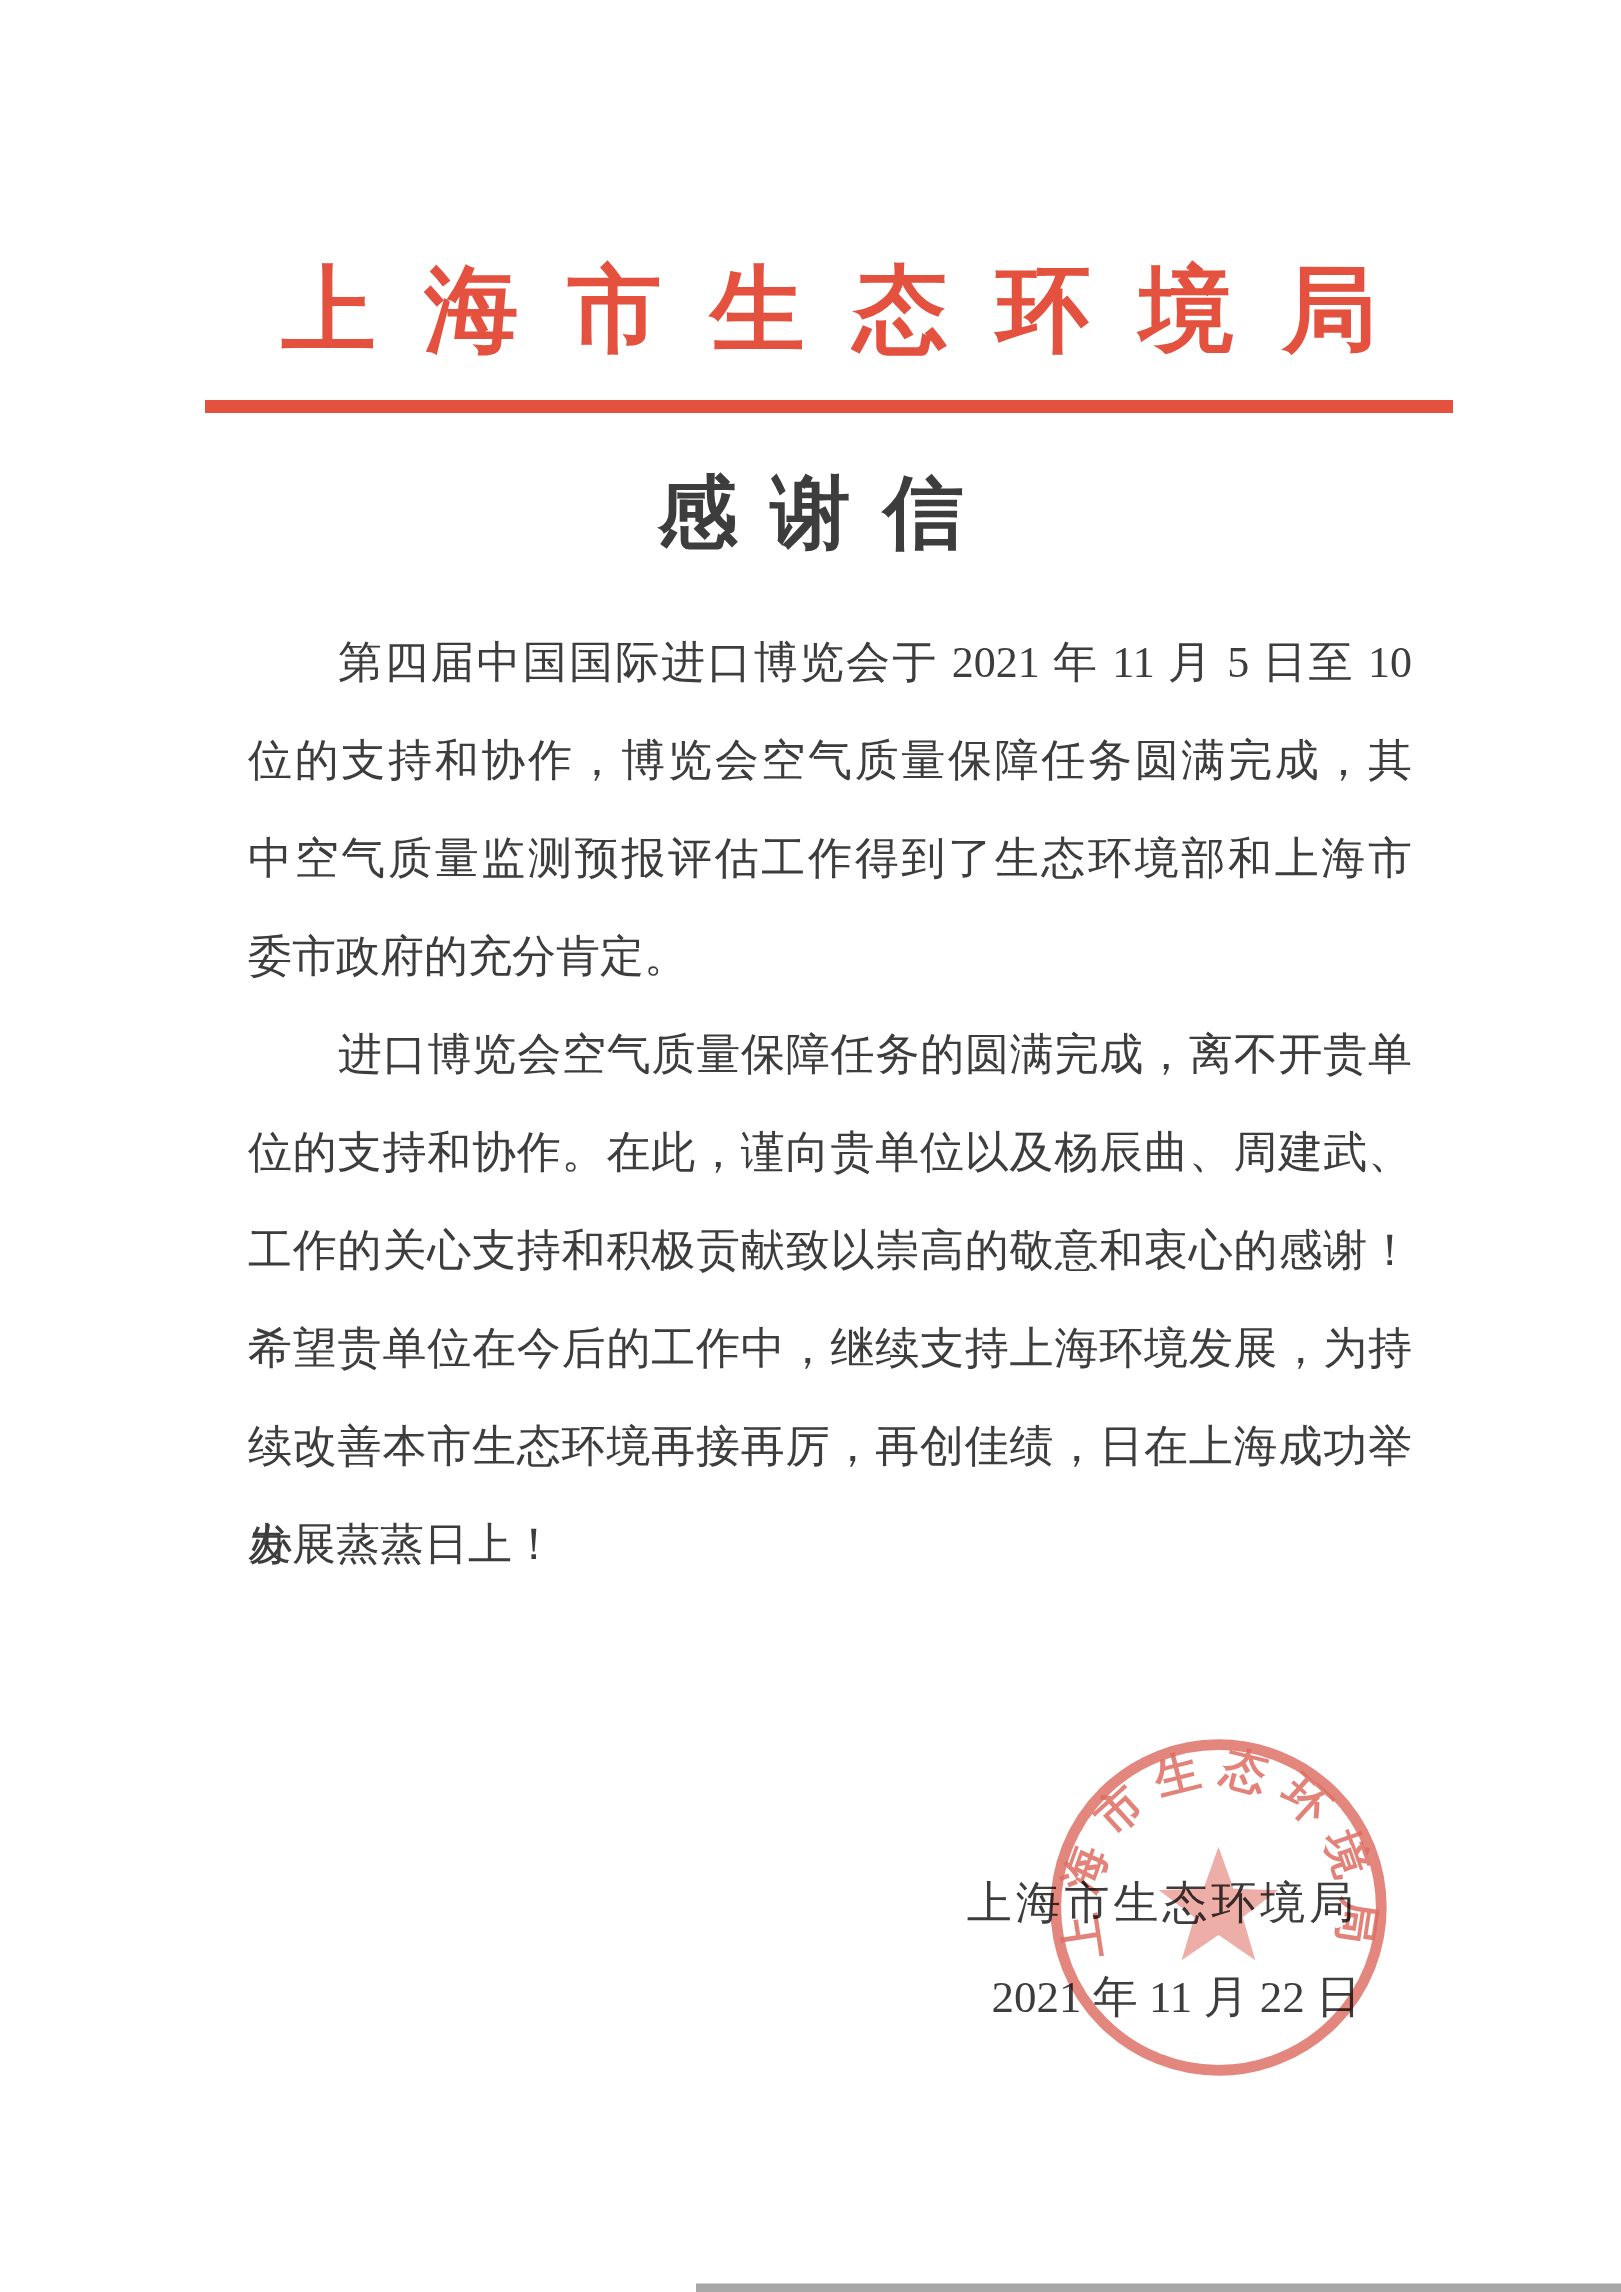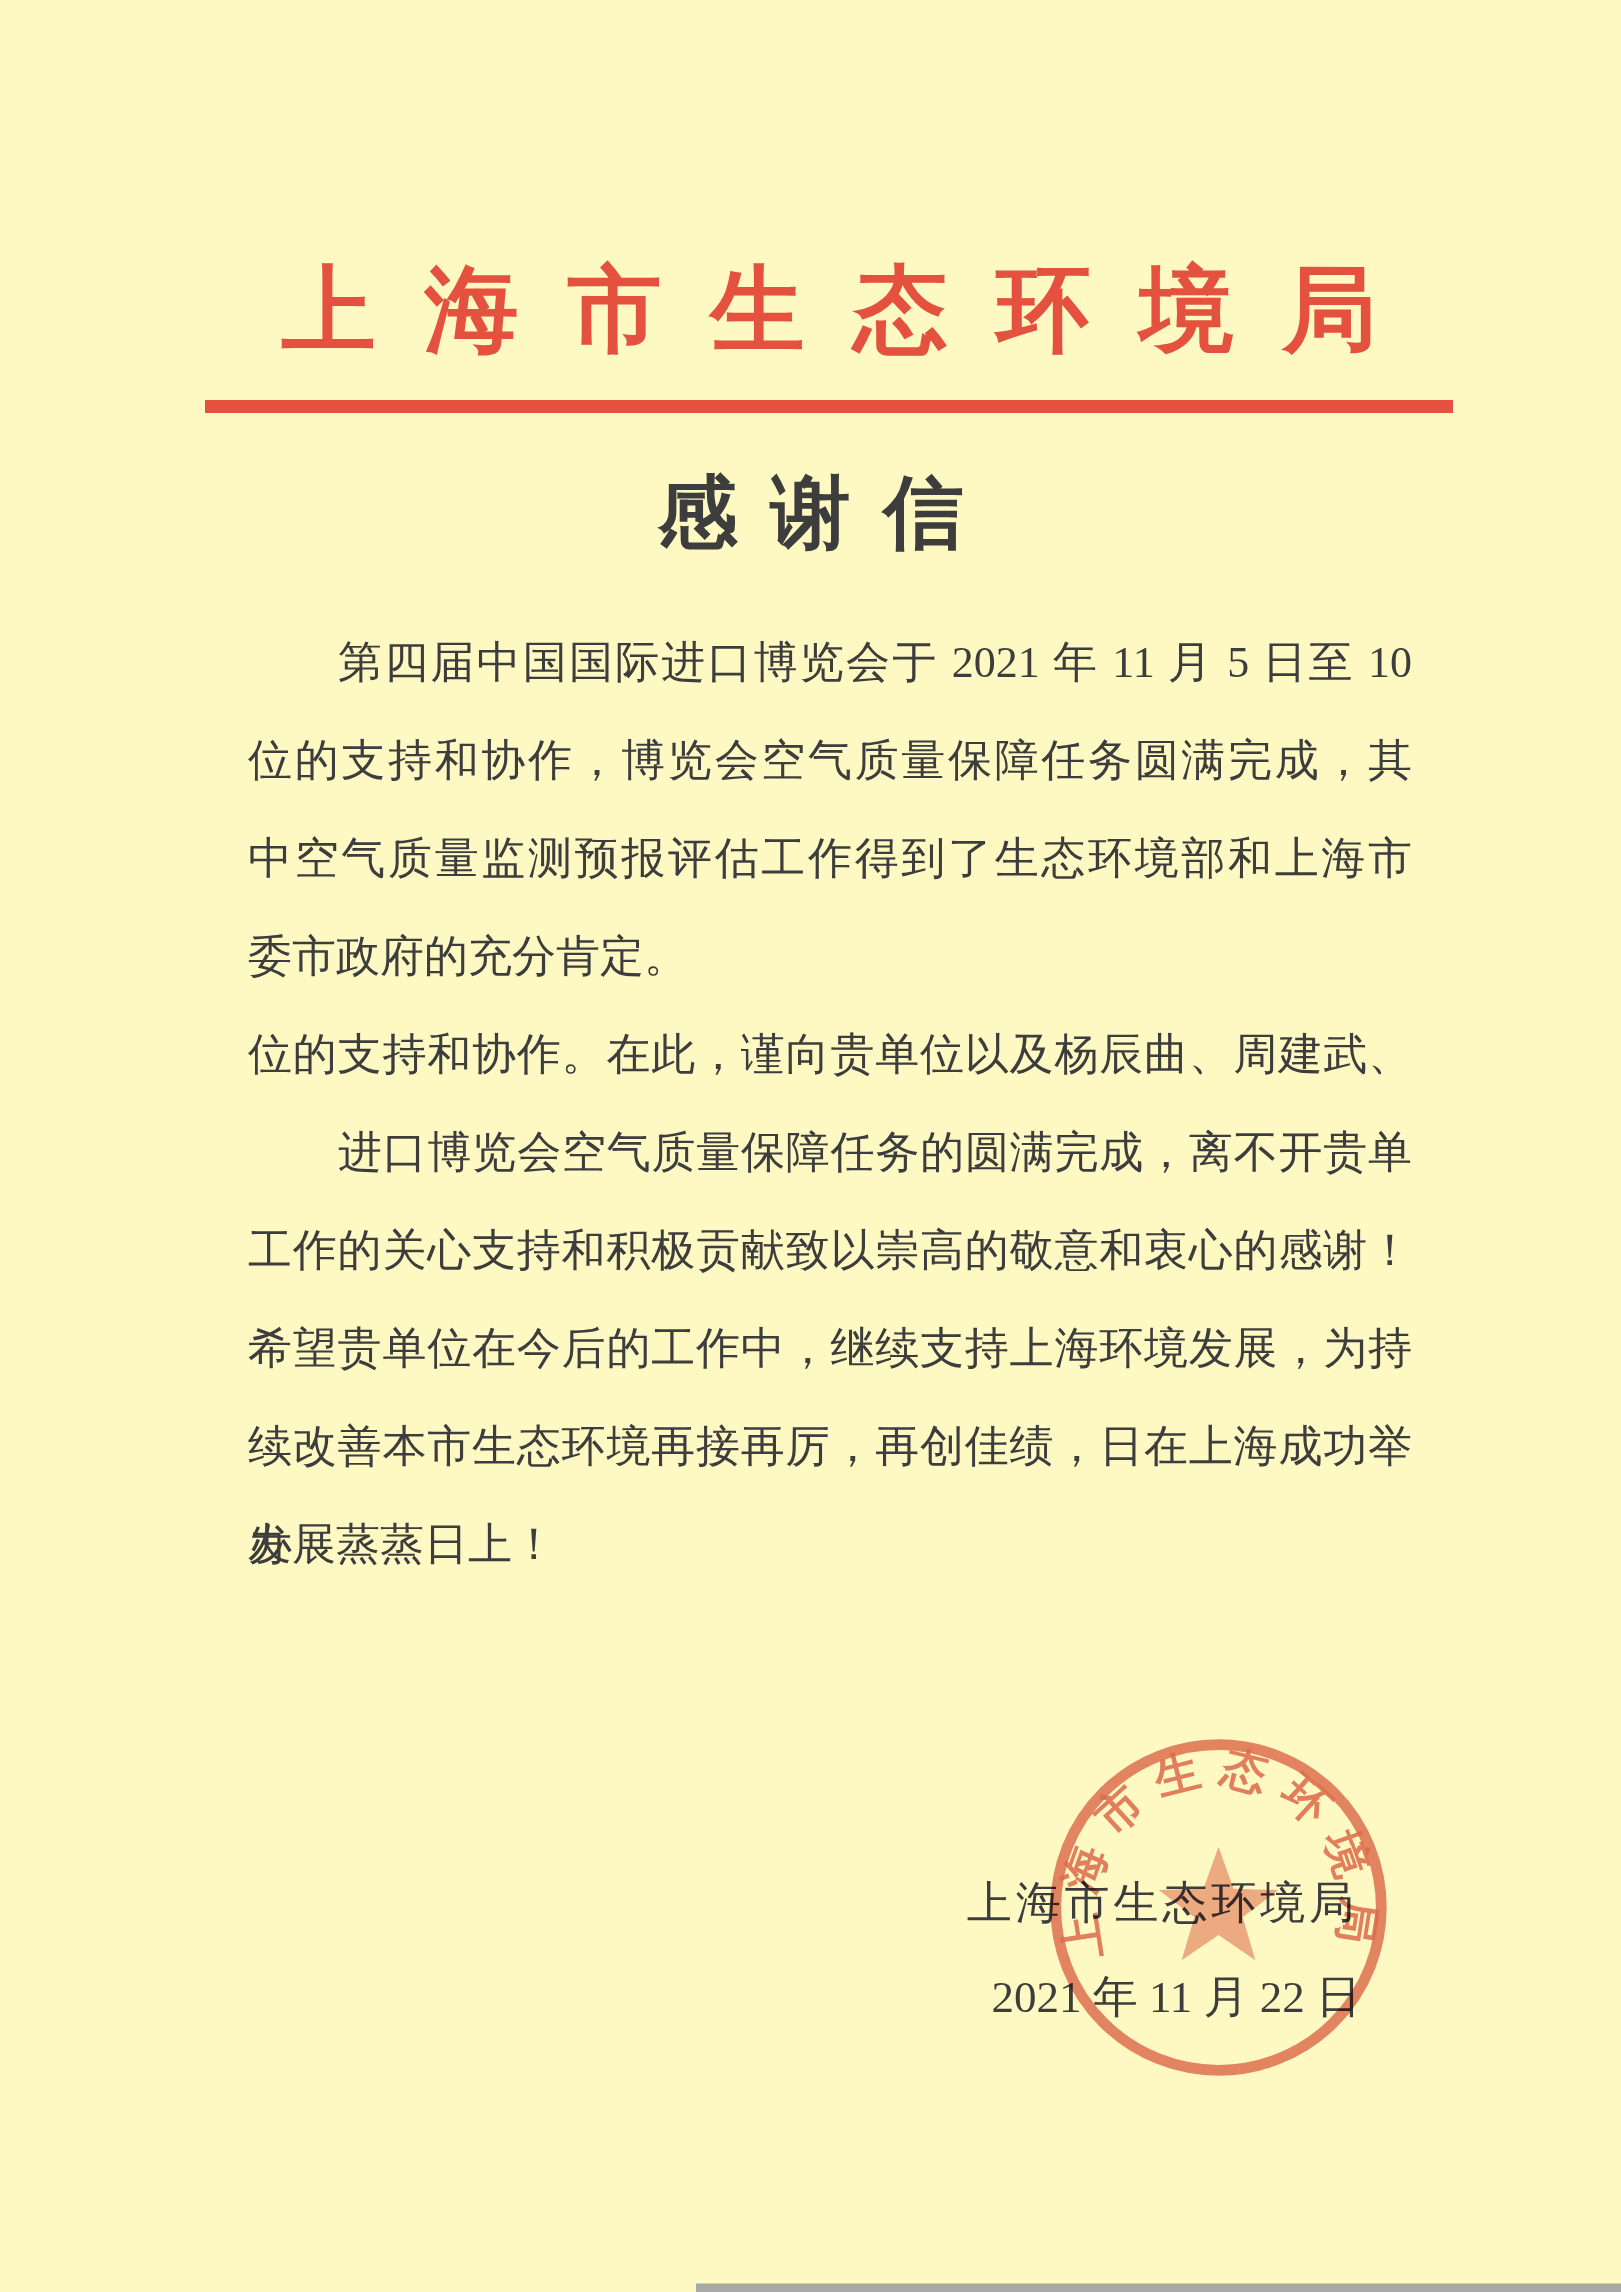--- a/index.html
+++ b/index.html
@@ -1,21 +1,21 @@
 <!DOCTYPE html>
 <html><head>
 <meta charset="utf-8">
 <style>
   html, body { margin: 0; padding: 0; background: #e9e9e9; }
   .page {
     position: relative;
     width: 1621px;
     height: 2293px;
     margin: 0 auto;
-    background: #fef9c3;
+    background: #ffffff;
     overflow: hidden;
     font-family: "Liberation Serif", "DejaVu Serif", serif;
   }
 
   
   .letterhead-title {
     position: absolute;
     left: 205px;
     top: 253px;
     width: 1248px;
@@ -122,22 +122,22 @@
   <div class="letterhead-rule" style="background-color: rgb(228, 81, 63);"></div>
 
   <div class="letter-title" style="color: rgb(61, 61, 61);">感谢信</div>
 
   <div class="body-col" style="color: rgb(61, 61, 61);">
     <div id="lines-mount">
         <div class="bodyline indent justify">第四届中国国际进口博览会于 2021 年 11 月 5 日至 10</div>
         <div class="bodyline justify">位的支持和协作，博览会空气质量保障任务圆满完成，其</div>
         <div class="bodyline justify">中空气质量监测预报评估工作得到了生态环境部和上海市</div>
         <div class="bodyline">委市政府的充分肯定。</div>
+        <div class="bodyline indent justify">进口博览会空气质量保障任务的圆满完成，离不开贵单</div>
         <div class="bodyline justify">位的支持和协作。在此，谨向贵单位以及杨辰曲、周建武、</div>
-        <div class="bodyline indent justify">进口博览会空气质量保障任务的圆满完成，离不开贵单</div>
         <div class="bodyline justify">工作的关心支持和积极贡献致以崇高的敬意和衷心的感谢！</div>
         <div class="bodyline justify">希望贵单位在今后的工作中，继续支持上海环境发展，为持</div>
         <div class="bodyline justify">续改善本市生态环境再接再厉，再创佳绩，日在上海成功举办</div>
         <div class="bodyline">发展蒸蒸日上！</div>
       </div>
   </div>
 
   <div class="signature-line" style="color: rgb(61, 61, 61);">上海市生态环境局</div>
 
   <div class="date-line" style="color: rgb(61, 61, 61);">2021 年 11 月 22 日</div>

